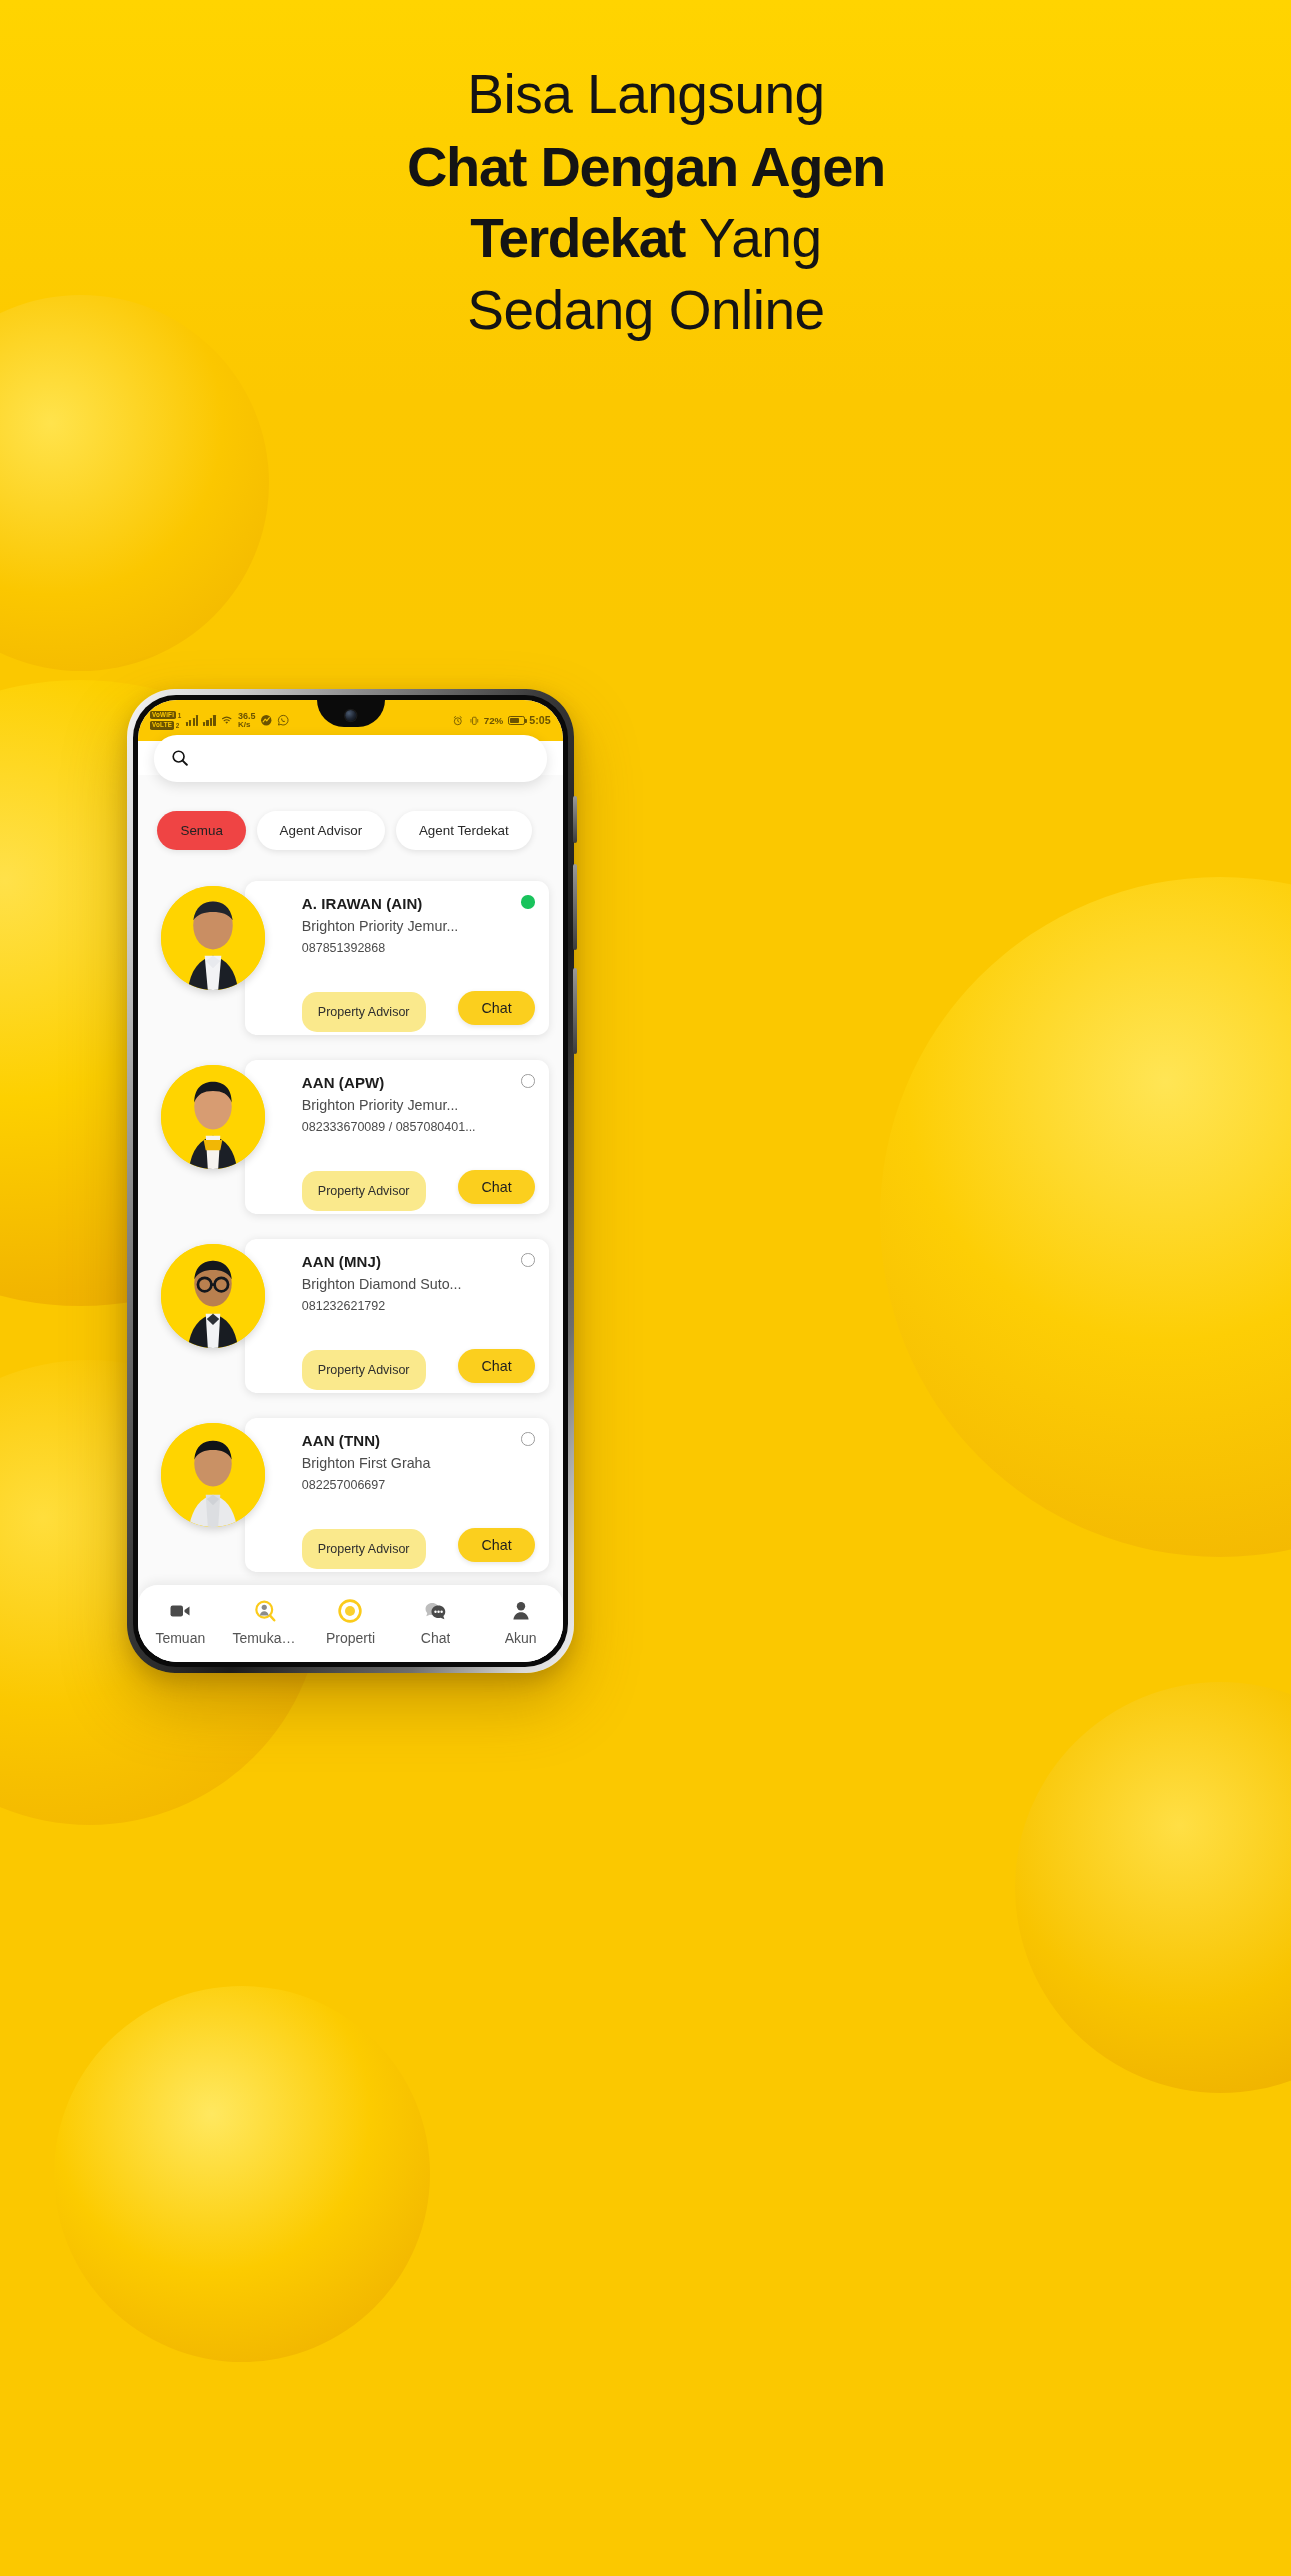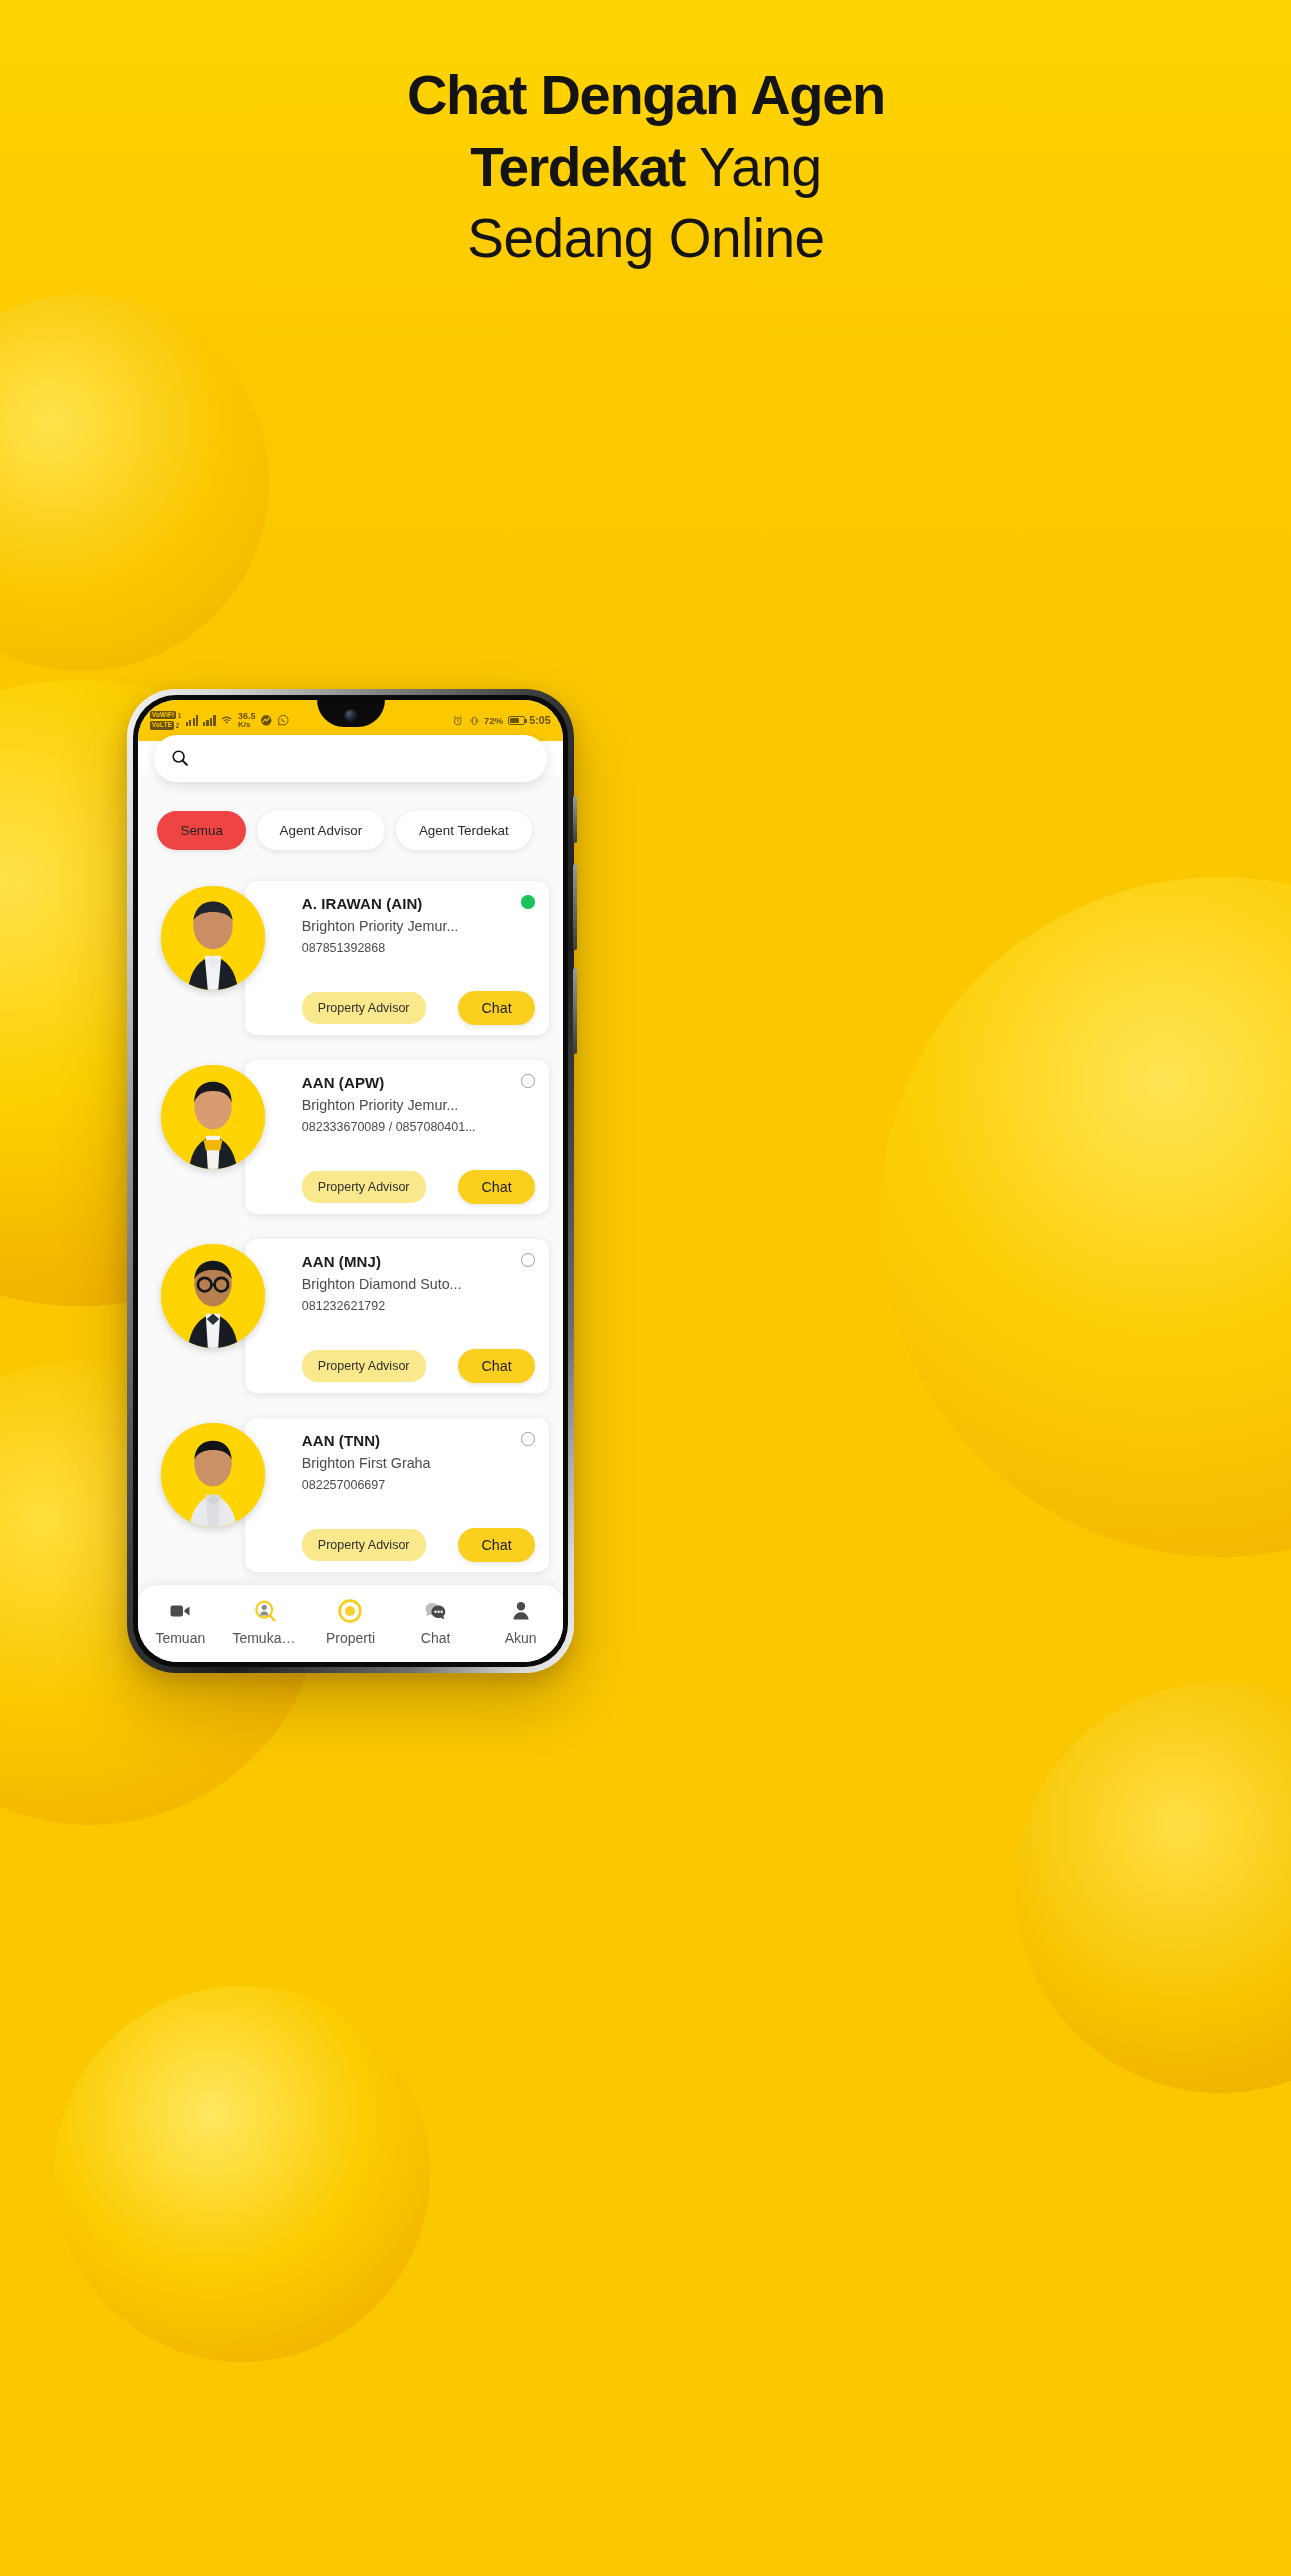--- a/index.html
+++ b/index.html
@@ -188,21 +188,21 @@
   .a-office { font-size:14.3px; color:#4b4b4b; margin-top:6.3px;
     white-space:nowrap; overflow:hidden; text-overflow:ellipsis; }
   .a-phone { font-size:12.5px; color:#4b4b4b; margin-top:6.3px;
     white-space:nowrap; overflow:hidden; text-overflow:ellipsis; }
   .dot-status { position:absolute; right:14.3px; top:14.3px;
     width:13.4px; height:13.4px; border-radius:50%; }
   .dot-status.online { background:#19C35C; }
   .dot-status.offline { background:#fff; border:1.4px solid #9b9b9b; }
   .tag-row { position:absolute; left:57px; right:14.3px; bottom:12.5px; height:30px; }
   .tag {
-    position:absolute; left:0; top:0; height:32px;
+    position:absolute; left:0; top:0; height:40px;
     display:flex; align-items:center; padding:3px 16px;
     background:#FAE98C; border-radius:15px; color:#2e2e2e; font-size:12.5px;
     white-space:nowrap; z-index:1;
   }
   .chat-btn {
     position:absolute; right:0; top:-1.8px; height:34px;
     display:flex; align-items:center; padding:0 23px;
     background:#FBCF1E; border-radius:17px; color:#1f1f1f; font-size:14.3px;
     font-weight:500; z-index:2; cursor:pointer;
     box-shadow:0 1.8px 5.4px rgba(0,0,0,.10);
@@ -228,20 +228,21 @@
   <div class="sheen"></div>
   <div class="blob blob-f"></div>
   <div class="blob blob-a"></div>
   <div class="blob blob-c"></div>
   <div class="blob blob-b"></div>
   <div class="blob blob-d"></div>
   <div class="blob blob-e"></div>
 </div>
 
 <div class="headline">
+  <div class="hl-line">Bisa Langsung</div>
   <div class="hl-line bold">Chat Dengan Agen</div>
   <div class="hl-line"><span class="b">Terdekat</span><span class="n"> Yang</span></div>
   <div class="hl-line">Sedang Online</div>
 </div>
 
 <div class="phone">
   <div class="side-btn side-1"></div>
   <div class="side-btn side-2"></div>
   <div class="side-btn side-3"></div>
 

